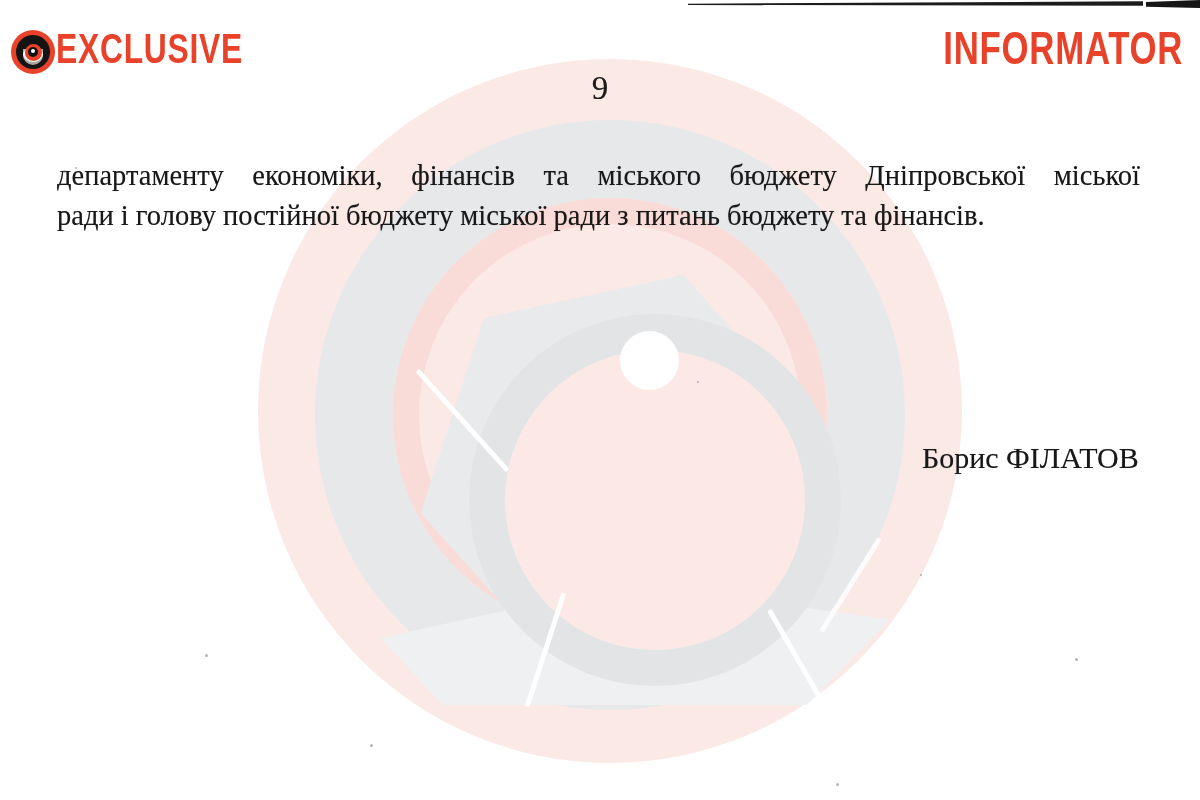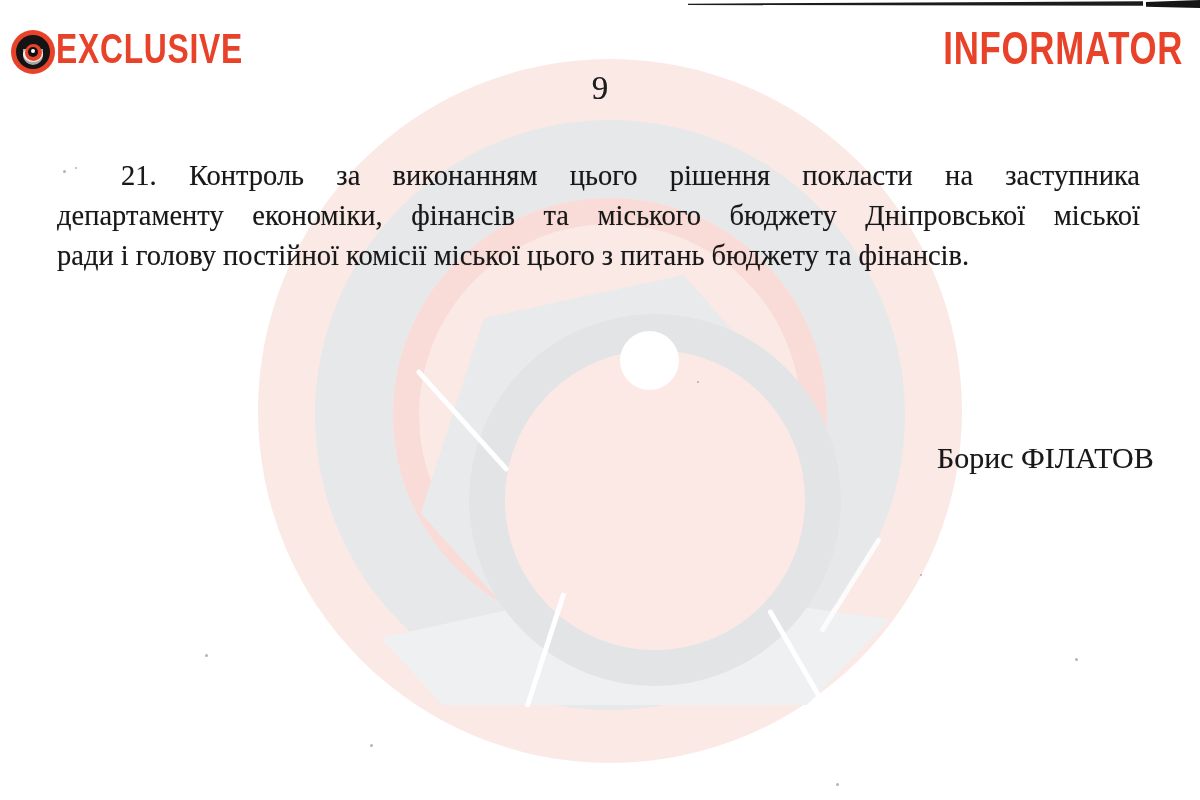--- a/index.html
+++ b/index.html
@@ -47,21 +47,21 @@
   .le-pupil{position:absolute;left:50%;top:50%;width:10px;height:10px;margin:-5px 0 0 -5px;border-radius:50%;background:#111;}
   .le-dot{position:absolute;left:3px;top:2px;width:4px;height:4px;border-radius:50%;background:#fff;}
 
   
   .page-number{position:absolute;left:0;right:0;top:70px;text-align:center;font-size:33px;color:#1d1d1d;z-index:2;text-shadow:0 0 .6px rgba(25,25,25,.5);}
   .doc-paragraph{position:absolute;left:57px;top:156px;width:1083px;font-size:28.5px;line-height:40px;color:#181818;z-index:2;text-shadow:0 0 .7px rgba(25,25,25,.45);}
   .doc-paragraph .line{white-space:nowrap;}
   .doc-paragraph .line.justify{white-space:normal;text-align:justify;text-align-last:justify;}
   .doc-paragraph .line.indent{padding-left:64px;}
   .sig-left{position:absolute;left:57px;top:429px;font-size:30px;word-spacing:9px;color:#181818;z-index:2;text-shadow:0 0 .7px rgba(25,25,25,.45);}
-  .sig-right{position:absolute;left:922px;top:441px;font-size:30px;color:#181818;z-index:2;text-shadow:0 0 .7px rgba(25,25,25,.45);margin-left:15px;}
+  .sig-right{position:absolute;left:922px;top:441px;font-size:30px;color:#181818;z-index:2;text-shadow:0 0 .7px rgba(25,25,25,.45);}
 </style>
 </head>
 <body>
 
 <div class="page">
 
   <div class="watermark">
     <div class="wm-base"></div>
     <div class="wm-donut"></div>
     <div class="wm-ring-red"></div>
@@ -97,20 +97,19 @@
         </div>
       </div>
     </div>
   </div>
   <div class="brand-left">EXCLUSIVE</div>
   <div class="brand-right">INFORMATOR</div>
 
   <div class="page-number">9</div>
 
   <div class="doc-paragraph">
-    <div class="line justify indent">21. Контроль за виконанням цього рішення покласти на заступника</div>
     <div class="line justify">департаменту економіки, фінансів та міського бюджету Дніпровської міської</div>
-    <div class="line">ради і голову постійної комісії міської цього з питань бюджету та фінансів.</div>
+    <div class="line">ради і голову постійної бюджету міської ради з питань бюджету та фінансів.</div>
   </div>
 
   <div class="sig-right">Борис ФІЛАТОВ</div>
 
 </div>
 
 </body></html>

